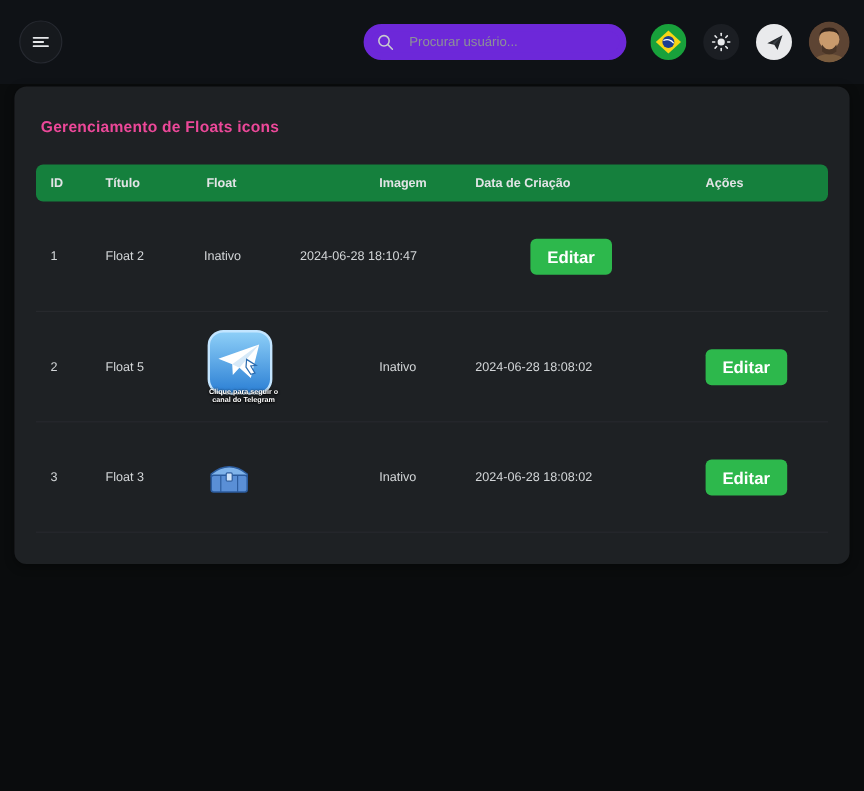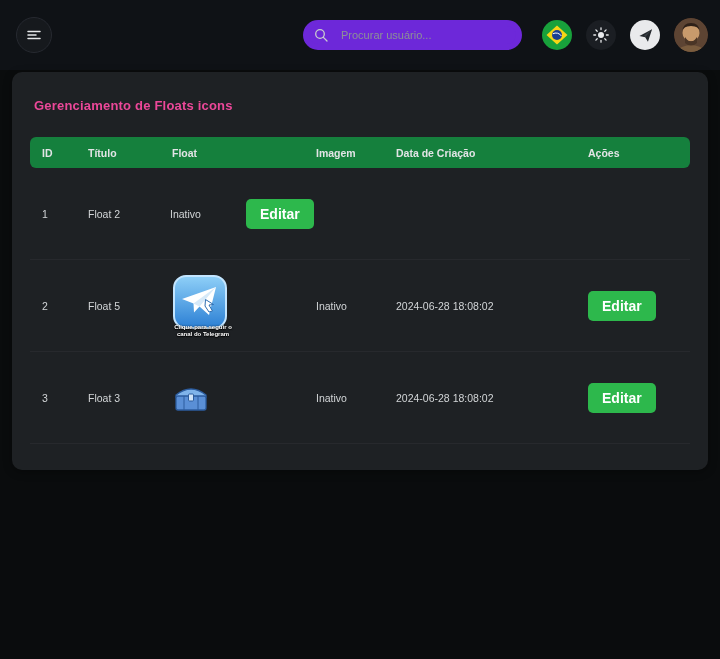--- a/index.html
+++ b/index.html
@@ -199,20 +199,21 @@
         <div class="c c-img">Float</div>
         <div class="c c-status">Imagem</div>
         <div class="c c-date">Data de Criação</div>
         <div class="c c-actions">Ações</div>
       </div>
 
       <div class="trow">
         <div class="c c-id">1</div>
         <div class="c c-title">Float 2</div>
         <div class="c c-status">Inativo</div>
+        <div class="c c-date">2024-06-28 18:10:47</div>
         <div class="c c-actions">
           <button class="btn-edit">Editar</button>
         </div>
       </div>
 
       <div class="trow">
         <div class="c c-id">2</div>
         <div class="c c-title">Float 5</div>
         <div class="c c-img">
           <svg width="56" height="56" viewBox="0 0 56 56">

